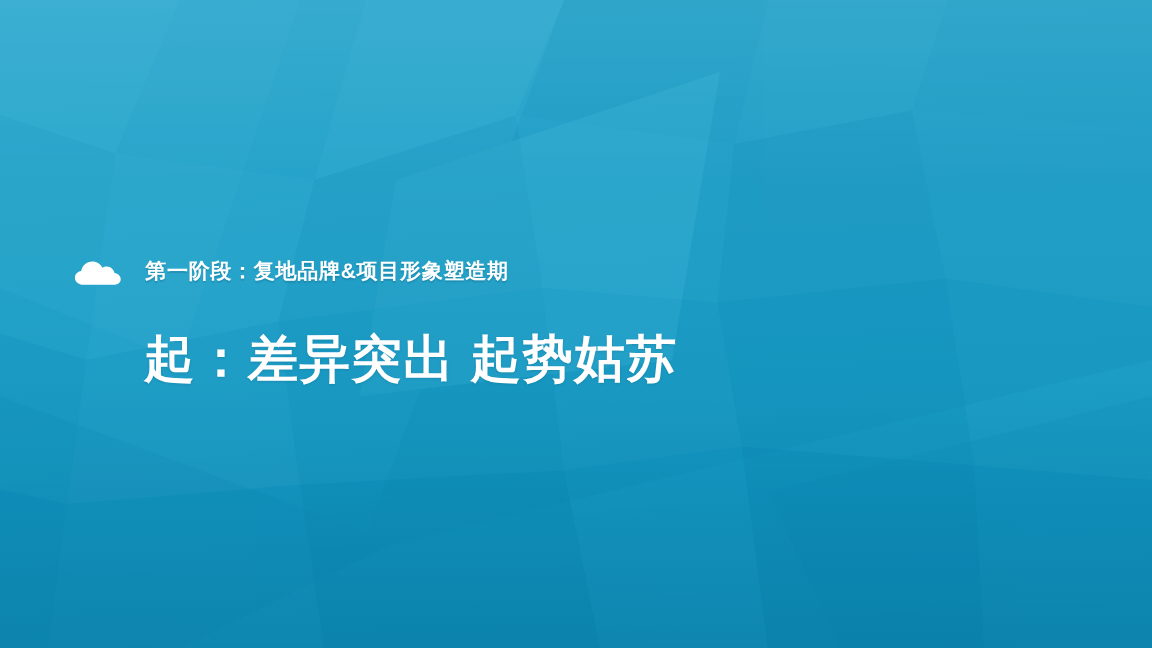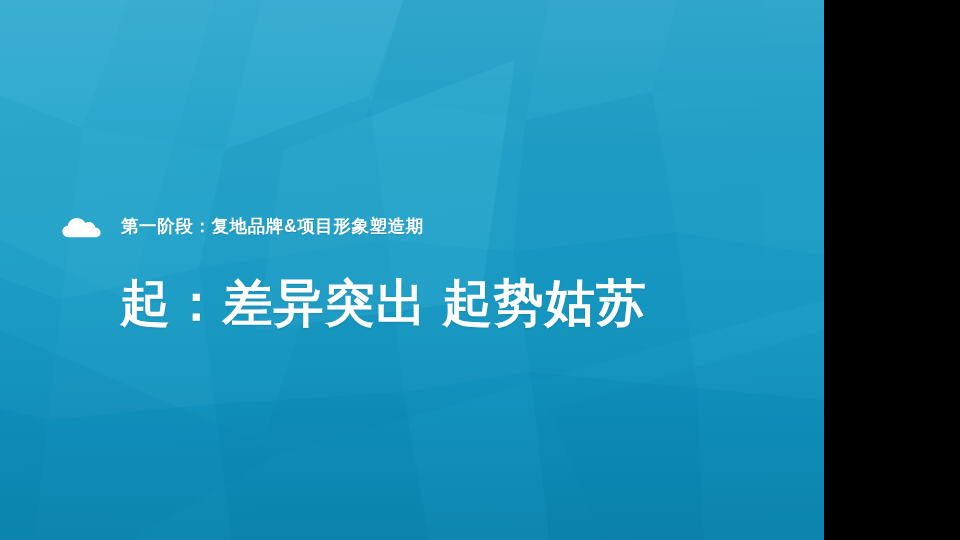--- a/index.html
+++ b/index.html
@@ -3,21 +3,21 @@
 <meta charset="utf-8">
 <title>Slide</title>
 <style>
   html, body {
     margin: 0;
     padding: 0;
     background: #000;
   }
   .slide {
     position: relative;
-    width: 824px;
+    width: 960px;
     height: 540px;
     overflow: hidden;
     background: #1FA0C6;
     font-family: "Liberation Sans", "DejaVu Sans", sans-serif;
     -webkit-font-smoothing: antialiased;
   }
 
   
   .bg-layer {
     position: absolute;
@@ -74,21 +74,21 @@
     line-height: 1;
     white-space: nowrap;
     text-shadow: 0 1px 1px rgba(0, 55, 80, 0.18);
   }
 
   .headline {
     position: absolute;
     left: 120px;
     top: 275px;
     color: #FFFFFF;
-    font-size: 50px;
+    font-size: 42px;
     font-weight: bold;
     letter-spacing: 1.2px;
     line-height: 1.12;
     white-space: nowrap;
     text-shadow: 0 1px 2px rgba(0, 55, 80, 0.16);
   }
 </style>
 </head>
 <body>
 

